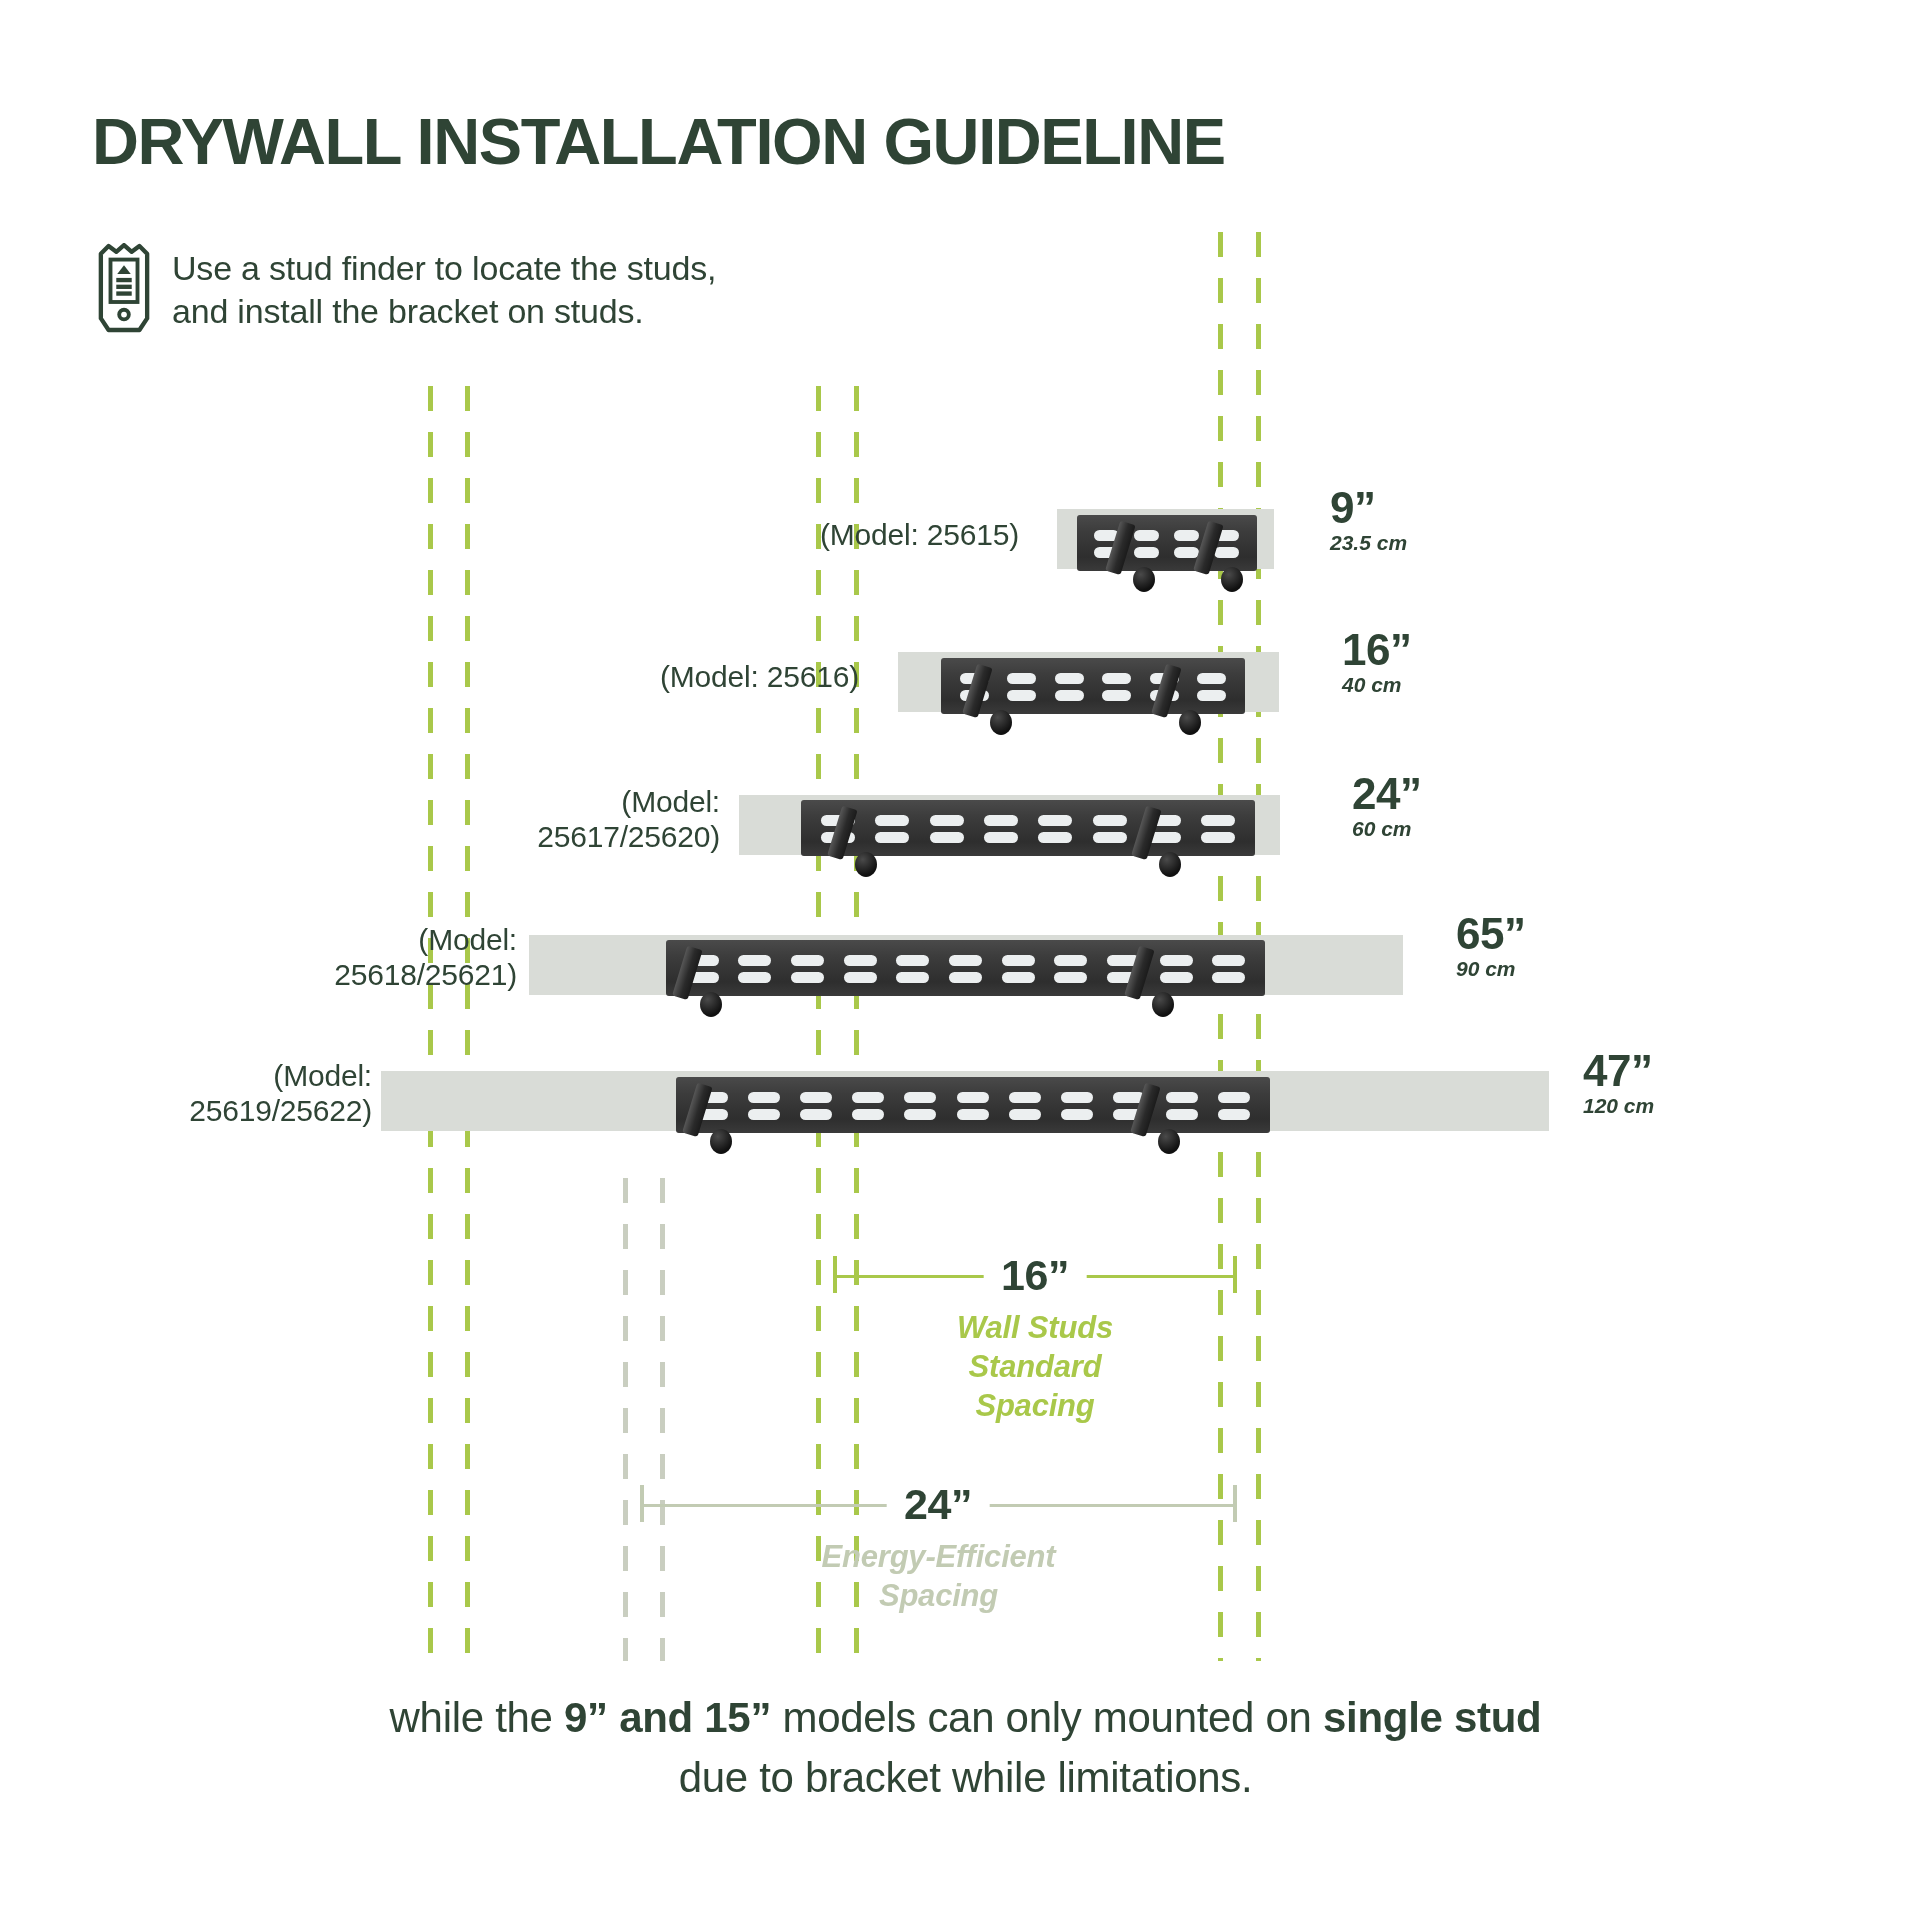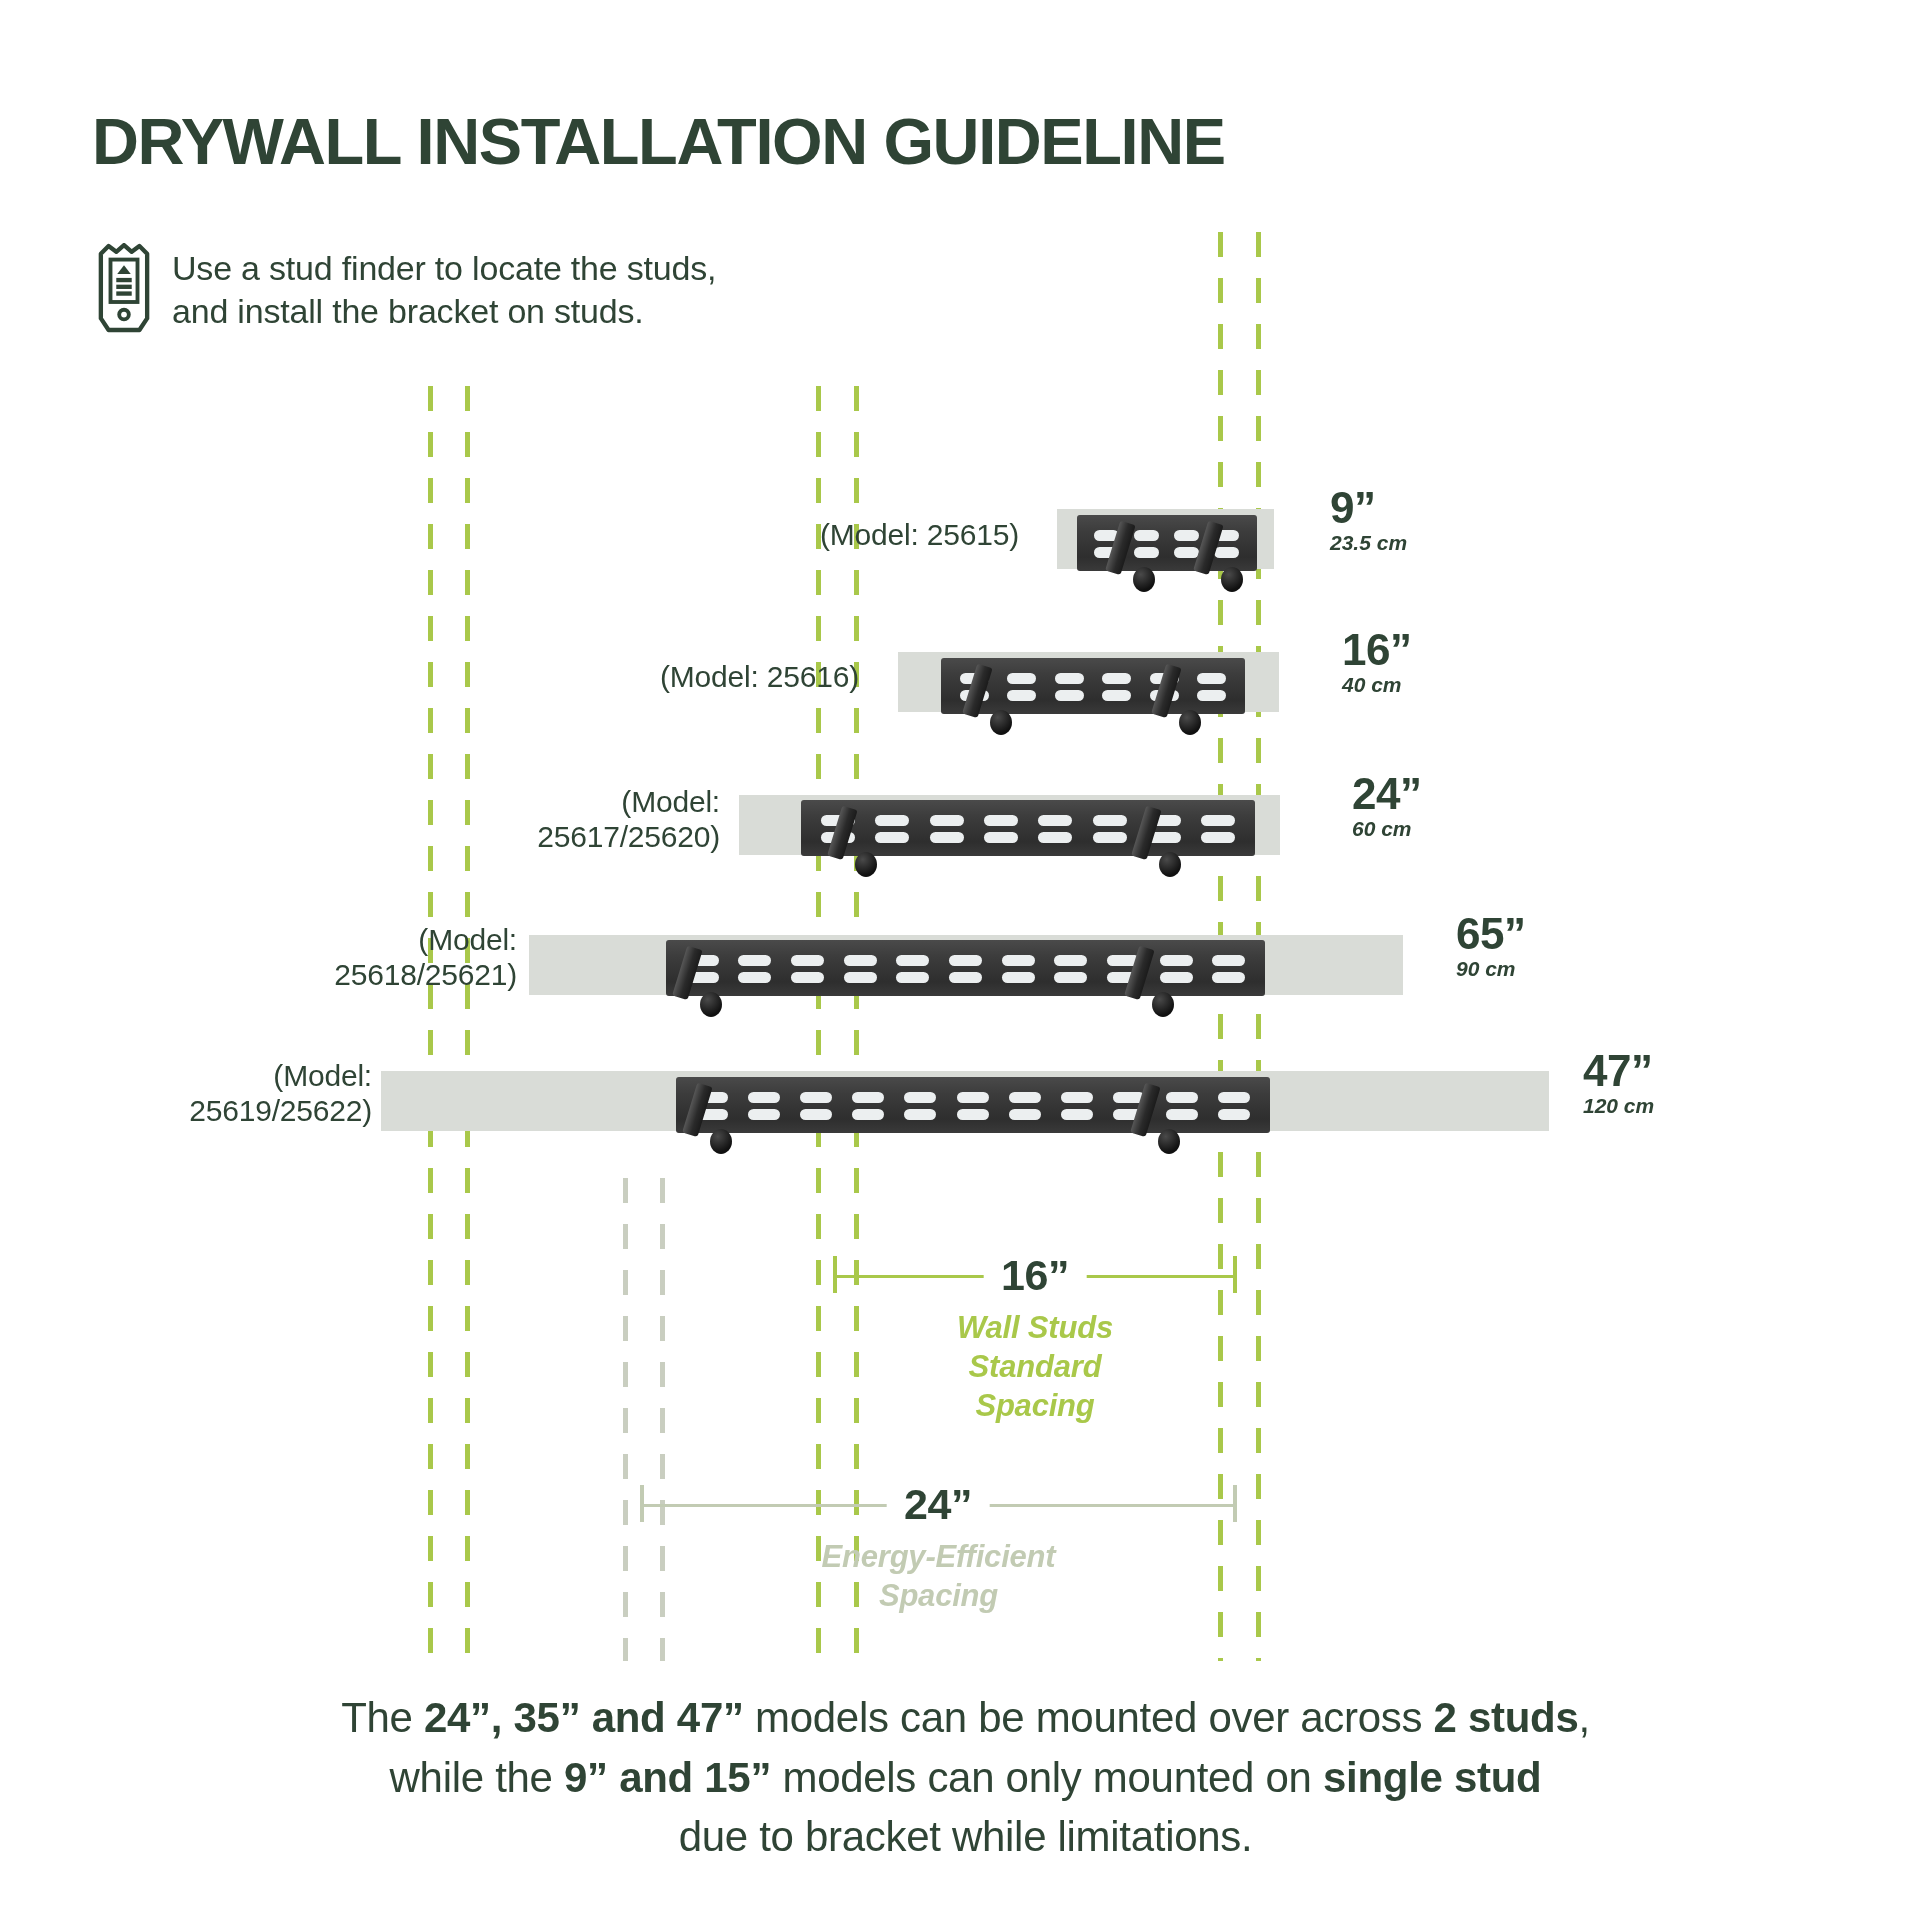--- a/index.html
+++ b/index.html
@@ -352,22 +352,19 @@
         <div class="mline" style="left: 0px; width: 597px; background: rgb(194, 203, 179);"></div>
         <div class="tick" style="left: 0px; background: rgb(194, 203, 179);"></div>
         <div class="tick" style="left: 593px; background: rgb(194, 203, 179);"></div>
         <div class="mtext" style="left: 298px;">24”</div>
         <div class="mcaption" style="color: rgb(194, 203, 179);">Energy-Efficient Spacing</div>
       </div>
     </div>
 
   <div id="footer">
     <div>
-      <span>The </span><b>24”, 35” and 47”</b><span> models can be mounted over across </span><b>2 studs</b><span>,</span>
-    </div>
-    <div>
       <span>while the </span><b>9” and 15”</b><span> models can only mounted on </span><b>single stud</b>
     </div>
     <div>due to bracket while limitations.</div>
   </div>
 
 </div>
 
 
 </body></html>

